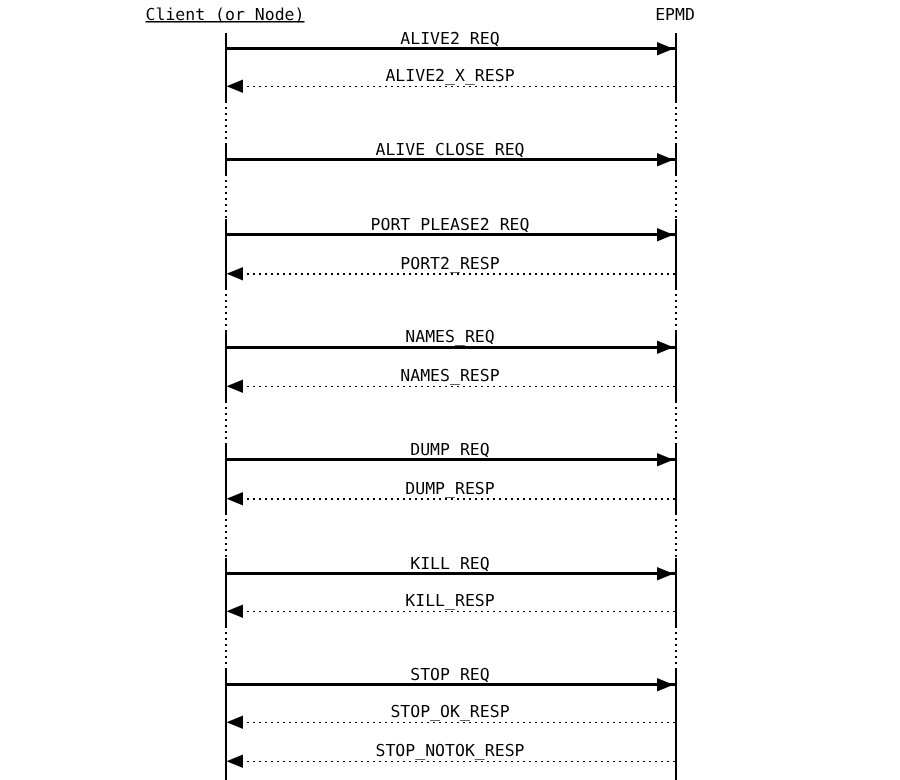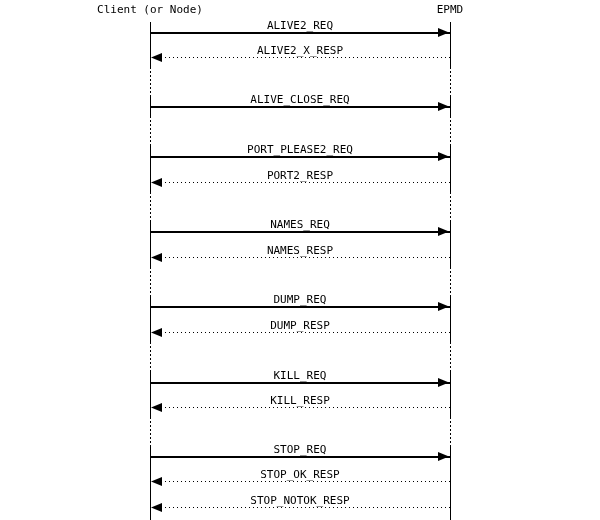--- a/index.html
+++ b/index.html
@@ -99,15 +99,15 @@
       <line x1="150" y1="456.5" x2="450" y2="456.5" stroke="#000000" stroke-width="2" shape-rendering="crispEdges"></line>
       <path d="M 449 456.5 L 438 452 L 438 461 Z" fill="#000000"></path>
       <text x="300" y="453" text-anchor="middle" fill="#000000">STOP_REQ</text>
       <line x1="450" y1="481.5" x2="150" y2="481.5" stroke="#000000" stroke-width="1" shape-rendering="crispEdges" stroke-dasharray="1.5 2.5"></line>
       <path d="M 151 481.5 L 162 477 L 162 486 Z" fill="#000000"></path>
       <text x="300" y="478" text-anchor="middle" fill="#000000">STOP_OK_RESP</text>
       <line x1="450" y1="507.5" x2="150" y2="507.5" stroke="#000000" stroke-width="1" shape-rendering="crispEdges" stroke-dasharray="1.5 2.5"></line>
       <path d="M 151 507.5 L 162 503 L 162 512 Z" fill="#000000"></path>
       <text x="300" y="504" text-anchor="middle" fill="#000000">STOP_NOTOK_RESP</text>
     </svg>
-  <div class="actor-label" style="left: 150px;">Client (or Node)</div>
+  <div class="actor-label" style="left: 150px; text-decoration: underline;">Client (or Node)</div>
   <div class="actor-label" style="left: 450px;">EPMD</div>
 </div>
 
 </body></html>

